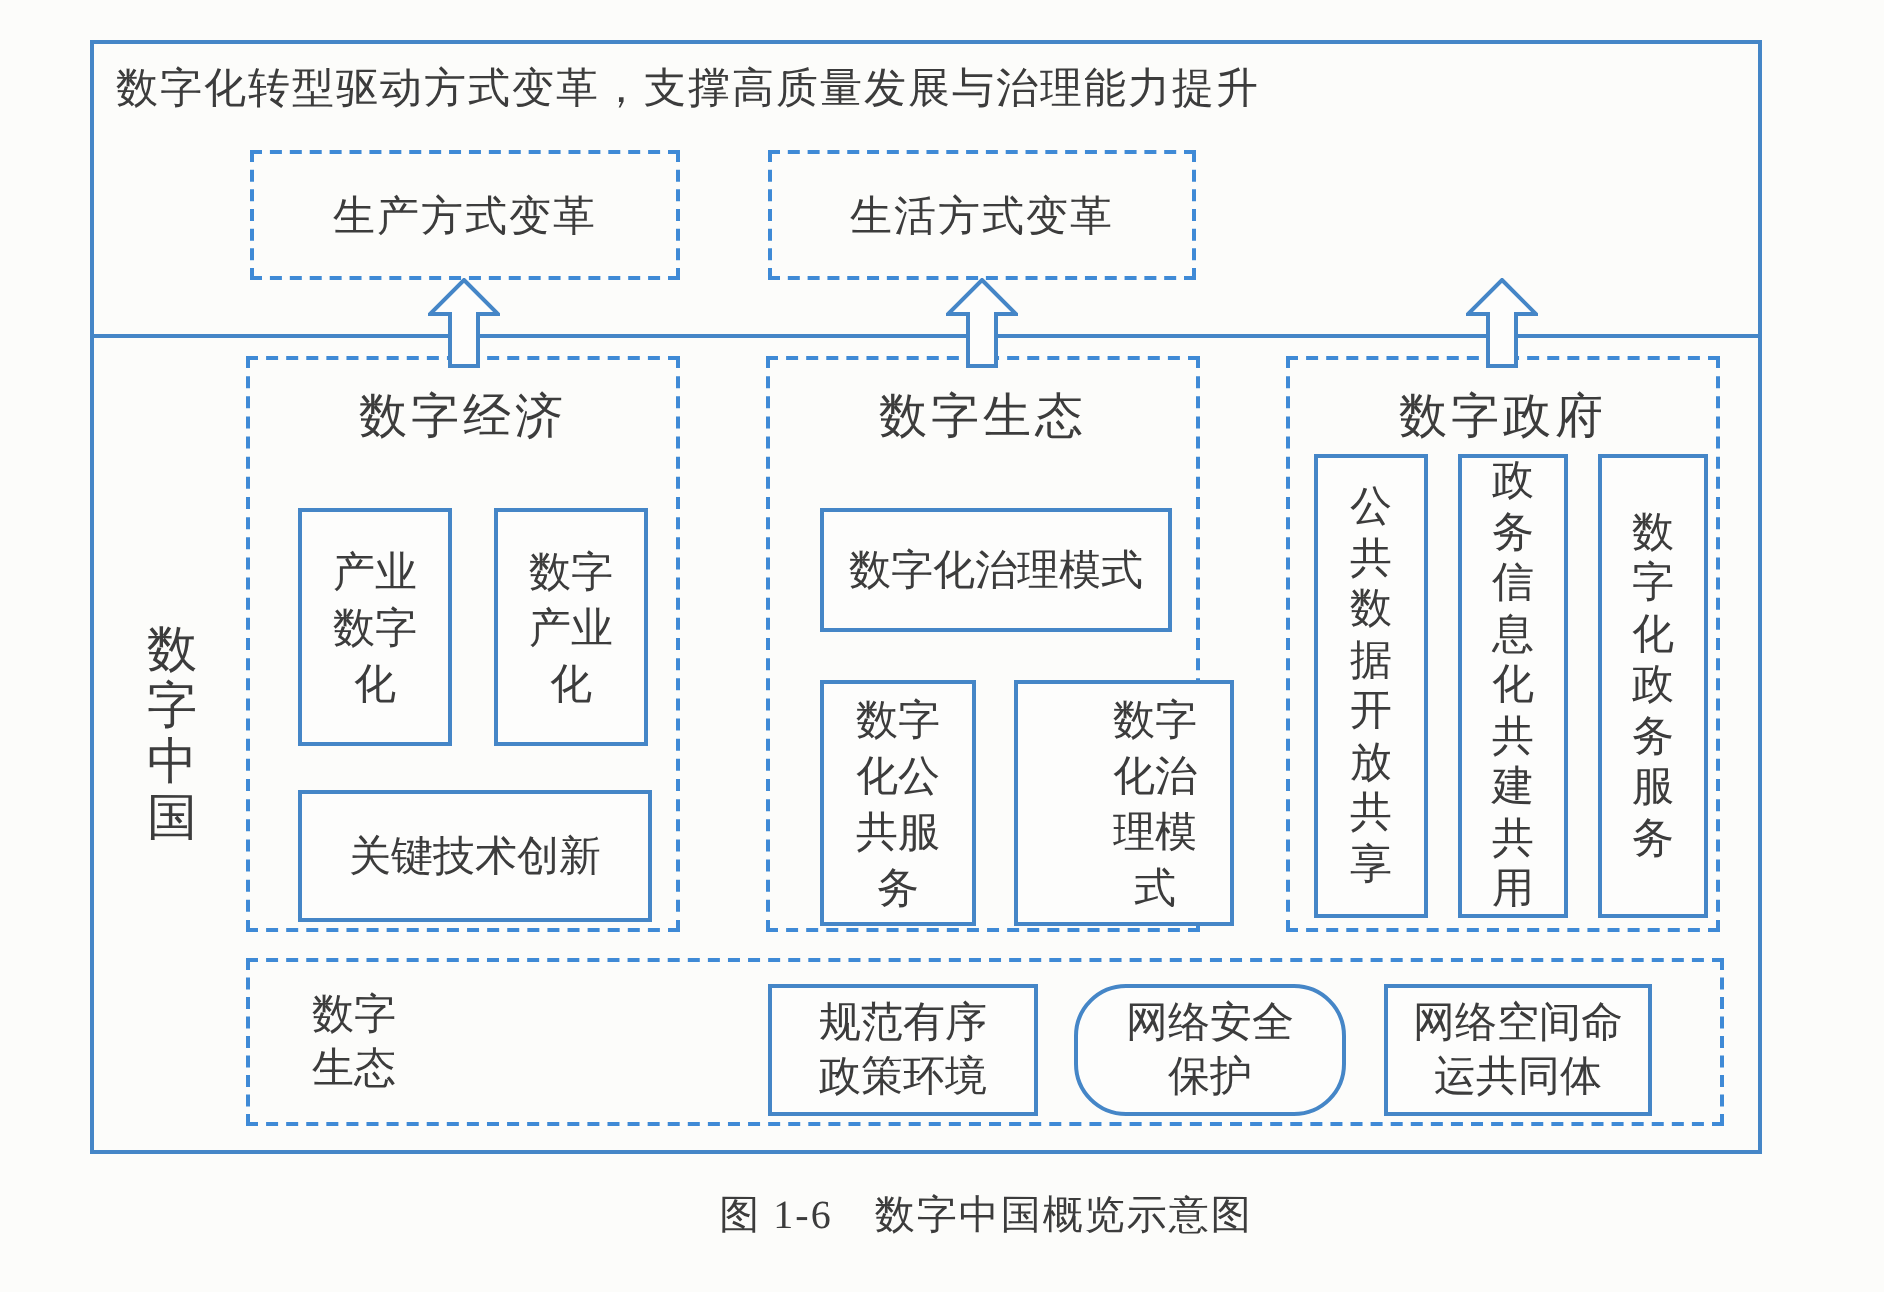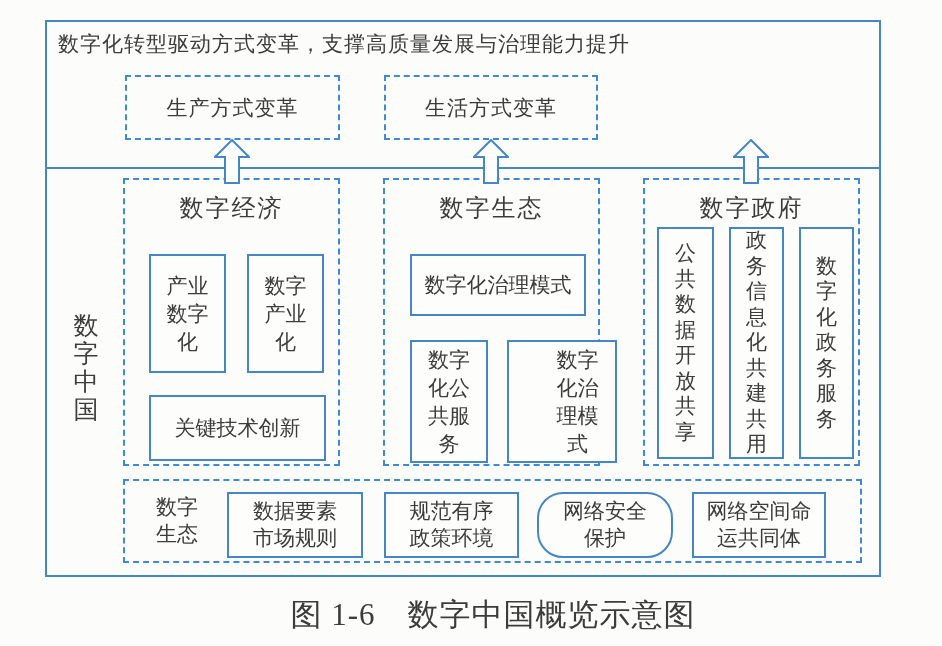--- a/index.html
+++ b/index.html
@@ -33,21 +33,21 @@
 
   .eco-box { left:123px; top:479px; width:739px; height:84px; }
   .eco-label { position:absolute; left:20px; top:0; height:100%; width:64px;
                display:flex; align-items:center; justify-content:center; }
   .eco-label span { width:44px; display:inline-block; text-align:center;
                     font-size:21px; line-height:27px; }
   .eco-item { position:absolute; top:11px; height:62px; font-size:21px; line-height:27px; }
   .w4 { width:90px;  display:inline-block; text-align:center; }
   .w5 { width:112px; display:inline-block; text-align:center; }
 
-  .caption { left:0; top:594px; width:100%; text-align:center; font-size:31px;
+  .caption { left:0; top:594px; width:100%; text-align:center; font-size:20px;
              letter-spacing:1px;padding-left:44px; }
 </style>
 </head>
 <body>
 
 <div class="stage">
 
   <div class="abs outer-box"></div>
   <div class="abs divider"></div>
 
@@ -108,23 +108,20 @@
     </div>
     <div class="inner solid-box center" style="left:154px; top:47px; width:51px; height:228px;">
       <span class="vcol">数字化政务服务</span>
     </div>
   </div>
 
   <div class="abs dash-box eco-box">
     <div class="eco-label">
       <span>数字生态</span>
     </div>
-    <div class="eco-item solid-box center" style="left:102px; width:132px;">
-      <span class="w4">数据要素市场规则</span>
-    </div>
     <div class="eco-item solid-box center" style="left:259px; width:131px;">
       <span class="w4">规范有序政策环境</span>
     </div>
     <div class="eco-item solid-box center" style="left:412px; width:132px;border-radius:26px;">
       <span class="w4">网络安全保护</span>
     </div>
     <div class="eco-item solid-box center" style="left:567px; width:130px;">
       <span class="w5">网络空间命运共同体</span>
     </div>
   </div>

